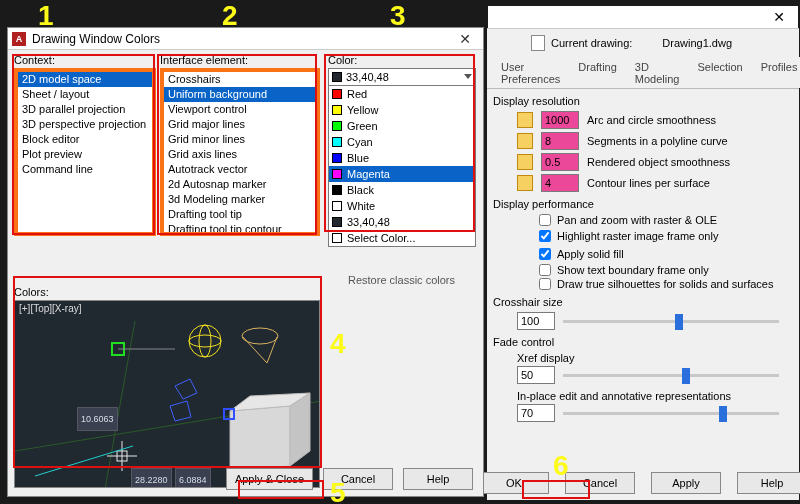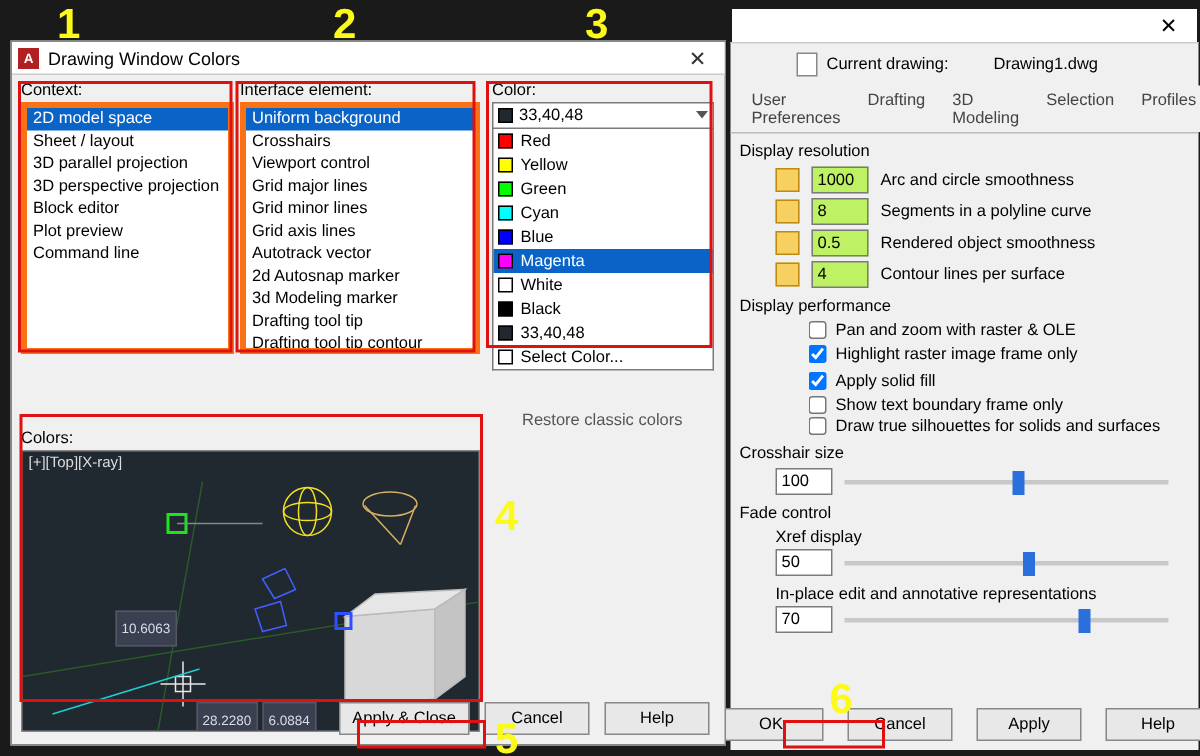--- a/index.html
+++ b/index.html
@@ -62,21 +62,21 @@
   .opt-title { position:absolute; left:488px; top:6px; right:2px; height:22px; background:#fff; display:flex;align-items:center; justify-content:flex-end; padding-right:6px;}
   .opt-title .close2 { width:26px; text-align:center; font-size:14px;}
   .curdraw { display:flex; align-items:center; gap:6px; padding:6px 8px; }
   .curdraw .ico { width:14px; height:16px; background:linear-gradient(#fff,#fff); border:1px solid #888; position:relative;}
   .tabs { display:flex; border-bottom:1px solid #bbb; padding-left:6px; gap:2px;}
   .tabs .tab { padding:3px 7px; font-size:11px; background:#f0f0f0; border:1px solid transparent; border-bottom:none; color:#444;}
   .group { margin:6px 8px 4px 30px; }
   .glabel { font-size:11px; margin-bottom:4px; margin-left:-24px;}
   .row { display:flex; align-items:center; gap:8px; margin-bottom:3px; }
   .row .icon { width:16px; height:16px; background:#f6d060; border:1px solid #c08a10; }
-  .row input.num { width:38px; height:18px; border:1px solid #7a7a7a; padding:0 3px; background:#bef264; font-size:11px;}
+  .row input.num { width:38px; height:18px; border:1px solid #7a7a7a; padding:0 3px; background:#ec4899; font-size:11px;}
   .row .txt { font-size:11px; }
   .chk { display:flex; align-items:center; gap:6px; margin-bottom:2px; font-size:11px;}
   .chk input { width:12px; height:12px; }
   .slider-row { display:flex; align-items:center; gap:8px; margin:2px 0 6px 0;}
   .slider-row input.num { width:38px; height:18px; border:1px solid #7a7a7a; padding:0 3px; background:#fff; font-size:11px;}
   .slider { flex:1; height:3px; background:#c8c8c8; position:relative; margin-right:12px;}
   .slider .thumb { position:absolute; top:-6px; width:8px; height:16px; background:#2a6fdc; }
 
   .opt-btns { position:absolute; bottom:6px; left:0; right:0; display:flex; justify-content:center; gap:16px;}
 
@@ -217,22 +217,22 @@
           <div class="item">3D parallel projection</div>
           <div class="item">3D perspective projection</div>
           <div class="item">Block editor</div>
           <div class="item">Plot preview</div>
           <div class="item">Command line</div>
         </div>
     </div>
     <div class="col col2">
       <div class="col-label">Interface element:</div>
       <div class="listbox" id="iface-list">
+          <div class="item">Crosshairs</div>
           <div class="item sel">Uniform background</div>
-          <div class="item">Crosshairs</div>
           <div class="item">Viewport control</div>
           <div class="item">Grid major lines</div>
           <div class="item">Grid minor lines</div>
           <div class="item">Grid axis lines</div>
           <div class="item">Autotrack vector</div>
           <div class="item">2d Autosnap marker</div>
           <div class="item">3d Modeling marker</div>
           <div class="item">Drafting tool tip</div>
           <div class="item">Drafting tool tip contour</div>
         </div>
@@ -263,26 +263,26 @@
           </div>
           <div class="citem">
             <span class="sw" style="background: rgb(0, 0, 255);"></span>
             <span>Blue</span>
           </div>
           <div class="citem sel">
             <span class="sw" style="background: rgb(255, 0, 255);"></span>
             <span>Magenta</span>
           </div>
           <div class="citem">
+            <span class="sw" style="background: rgb(0, 0, 0);"></span>
+            <span>Black</span>
+          </div>
+          <div class="citem">
             <span class="sw" style="background: rgb(255, 255, 255);"></span>
             <span>White</span>
-          </div>
-          <div class="citem">
-            <span class="sw" style="background: rgb(0, 0, 0);"></span>
-            <span>Black</span>
           </div>
           <div class="citem">
             <span class="sw" style="background: rgb(33, 40, 48);"></span>
             <span>33,40,48</span>
           </div>
           <div class="citem">
             <span class="sw" style="background: rgb(255, 255, 255);"></span>
             <span>Select Color...</span>
           </div>
         </div>

